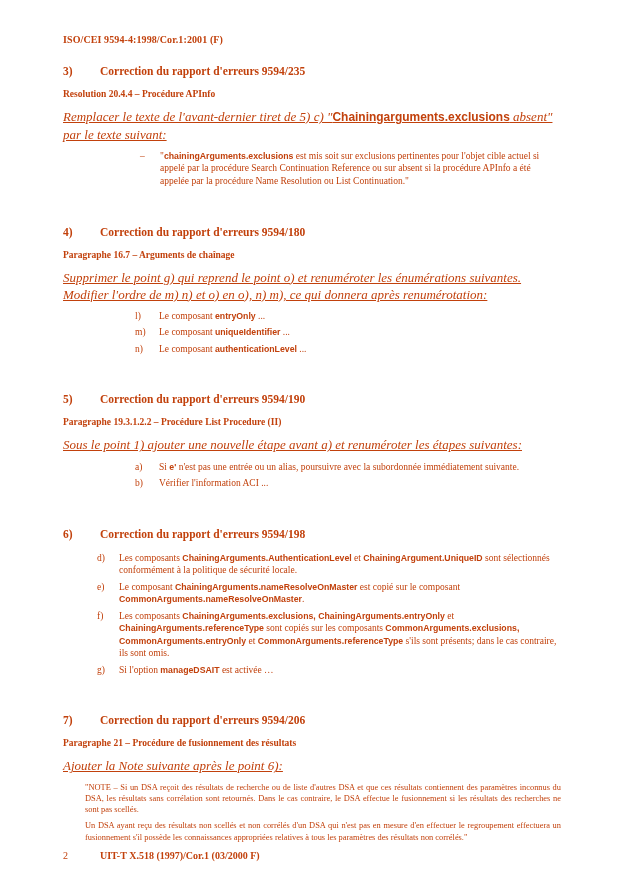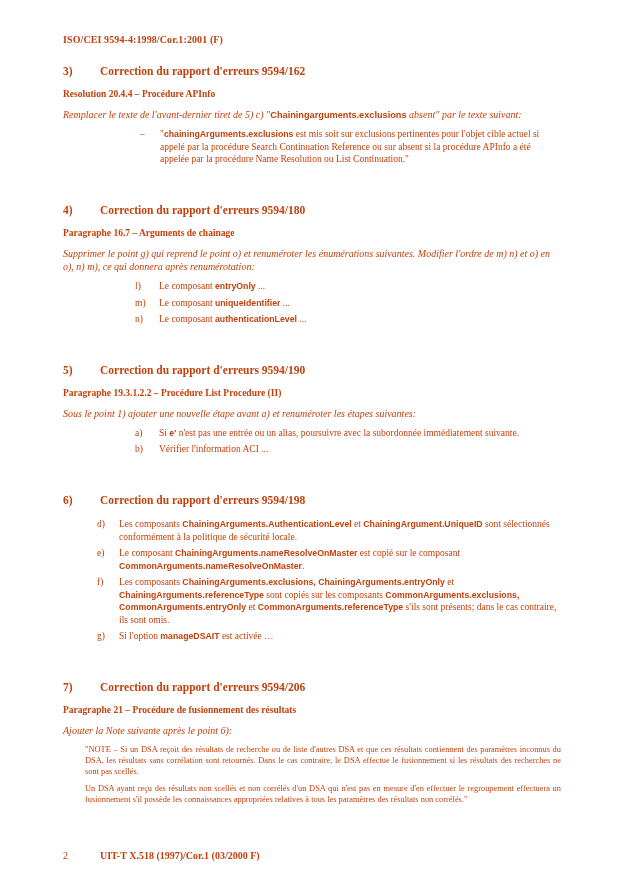--- a/index.html
+++ b/index.html
@@ -13,21 +13,21 @@
     padding:26px 58px 0 63px;
     font-family:"Liberation Serif", serif;
     overflow:hidden;
   }
   .doc-header { font-weight:bold; font-size:10px; letter-spacing:0.1px; }
   .section { margin-top:38px; }
   .section.first { margin-top:20px; }
   .sec-head { display:flex; font-weight:bold; font-size:11.5px; margin-bottom:12px; }
   .sec-num { width:37px; flex:none; }
   .para-head { font-weight:bold; font-size:9.5px; margin-bottom:9px; }
-  .instruction { font-style:italic; font-size:10px; line-height:1.32; margin-bottom:7px; }
+  .instruction { font-style:italic; font-size:13px; line-height:1.32; margin-bottom:7px;text-decoration:underline; }
   b {
     font-family:"Liberation Sans", sans-serif;
     font-weight:bold;
     font-style:normal;
     font-size:0.92em;
   }
   .item { display:flex; font-size:9.5px; line-height:1.32; margin-bottom:4px; }
   .item-text { flex:1; }
   .indent-a { margin-left:72px; }
   .indent-a .item-label { width:24px; flex:none; }
@@ -44,21 +44,21 @@
 </head>
 <body>
 
 <div class="page">
 
   <div class="doc-header">ISO/CEI 9594-4:1998/Cor.1:2001 (F)</div>
 
   <div class="section first">
     <div class="sec-head">
       <span class="sec-num">3)</span>
-      <span class="sec-title">Correction du rapport d'erreurs 9594/162</span>
+      <span class="sec-title">Correction du rapport d'erreurs 9594/235</span>
     </div>
     <div class="para-head">Resolution 20.4.4 – Procédure APInfo</div>
     <div class="instruction">Remplacer le texte de l'avant-dernier tiret de 5) c) "<b>Chainingarguments.exclusions</b> absent" par le texte suivant:</div>
     <div class="item indent-c">
       <span class="item-label">–</span>
       <span class="item-text">"<b>chainingArguments.exclusions</b> est mis soit sur exclusions pertinentes pour l'objet cible actuel si appelé par la procédure Search Continuation Reference ou sur absent si la procédure APInfo a été appelée par la procédure Name Resolution ou List Continuation."</span>
     </div>
   </div>
 
   <div class="section">

